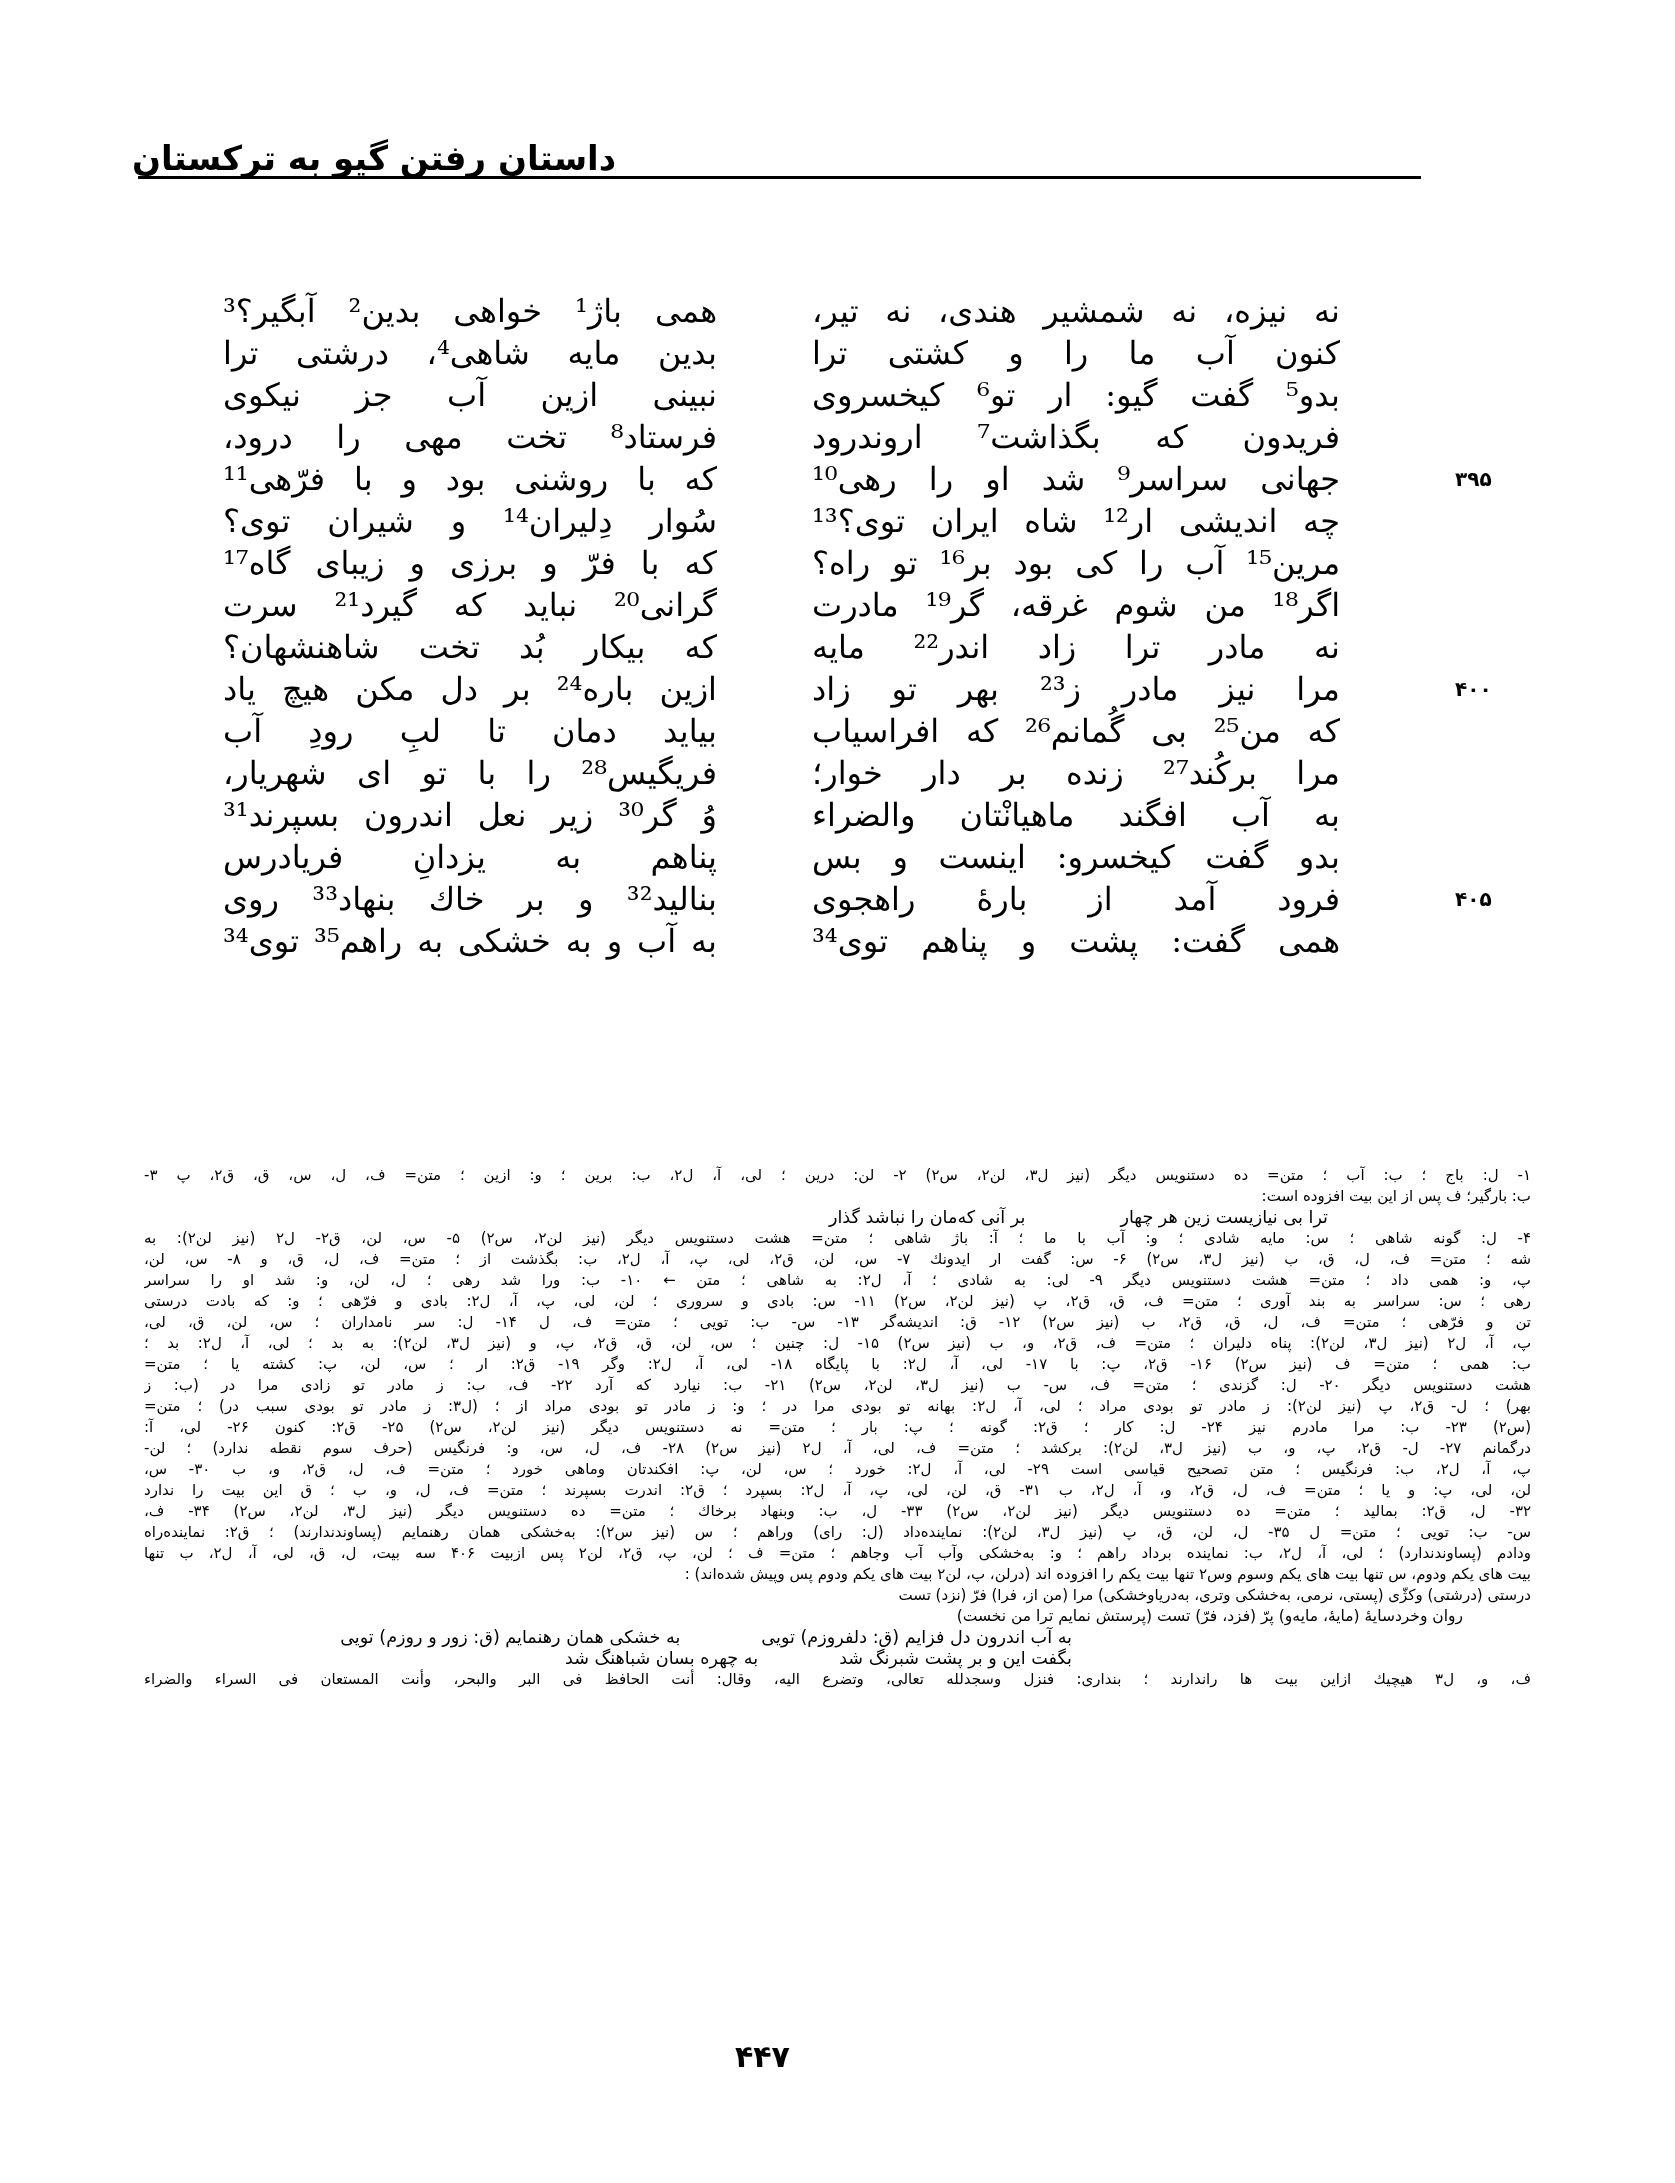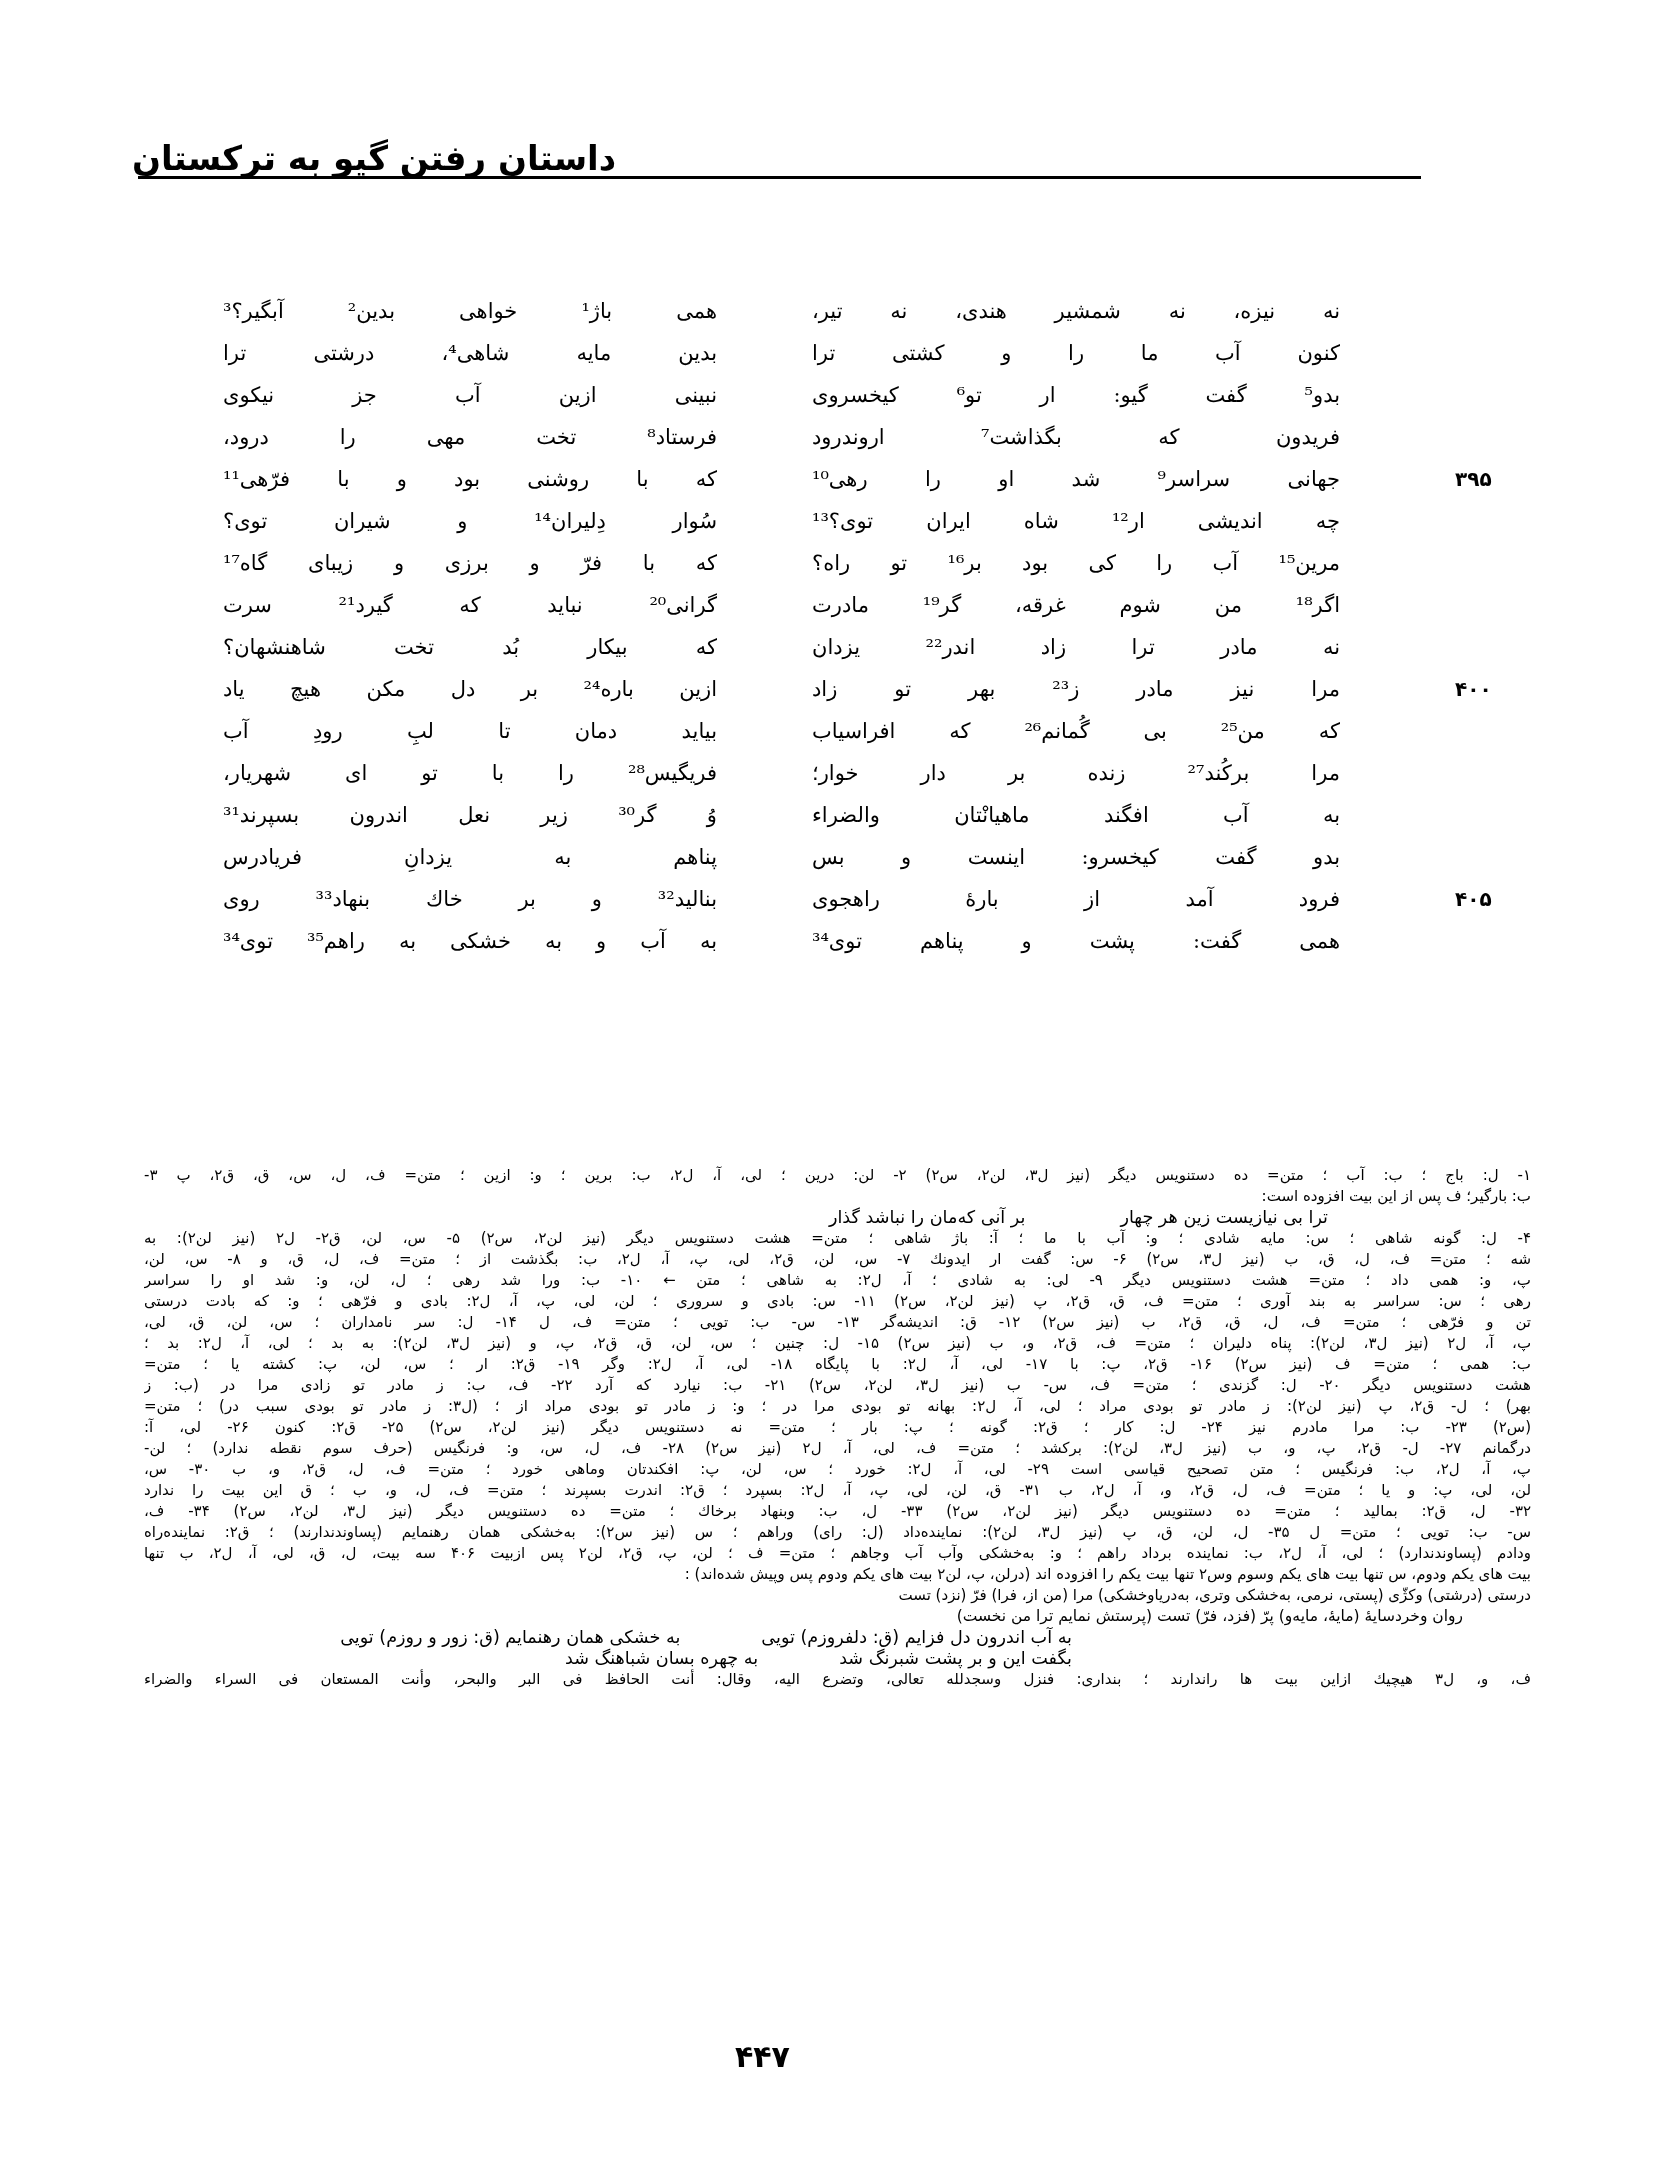--- a/index.html
+++ b/index.html
@@ -4,21 +4,21 @@
 <style>
   html, body { margin:0; padding:0; background:#ffffff; }
   body { width:1676px; height:2183px; position:relative; overflow:hidden;
          font-family:"DejaVu Serif", serif; color:#000; }
   .header-title { position:absolute; left:132px; top:138px; font-size:34px; font-weight:bold;
                   direction:rtl; font-family:"DejaVu Sans", sans-serif; white-space:nowrap; }
   .header-rule { position:absolute; left:138px; top:176px; width:1283px; height:2.7px; background:#000; }
   .poem { position:absolute; top:290px; left:223px; width:1215px; }
   .verse-row { position:relative; height:42px; }
   .hemistich { position:absolute; top:0; direction:rtl; text-align:justify; text-align-last:justify;
-               font-size:21px; line-height:42px; white-space:nowrap; }
+               font-size:32px; line-height:42px; white-space:nowrap; }
   .hemistich.right { left:589px; width:528px; }
   .hemistich.left { left:0; width:494px; }
   .verse-number { position:absolute; left:1232px; top:0; font-size:20px; font-weight:bold;
                   line-height:42px; font-family:"DejaVu Sans", sans-serif; }
   .notes { position:absolute; left:144px; top:1165px; width:1387px; direction:rtl;
            font-family:"DejaVu Sans", sans-serif; font-size:15px; line-height:21px; }
   .note-line { white-space:nowrap; overflow:hidden; text-align:justify; text-align-last:justify; }
   .note-line.short { text-align-last:right; }
   .note-verse { white-space:nowrap; font-size:17.6px; line-height:21px; direction:rtl; }
   .note-verse.indent2 { padding-right:68px; }
@@ -60,21 +60,21 @@
     </div>
     <div class="verse-row">
       <div class="hemistich right">مرین¹⁵ آب را کی بود بر¹⁶ تو راه؟</div>
       <div class="hemistich left">که با فرّ و برزی و زیبای گاه¹⁷</div>
     </div>
     <div class="verse-row">
       <div class="hemistich right">اگر¹⁸ من شوم غرقه، گر¹⁹ مادرت</div>
       <div class="hemistich left">گرانی²⁰ نباید که گیرد²¹ سرت</div>
     </div>
     <div class="verse-row">
-      <div class="hemistich right">نه مادر ترا زاد اندر²² یزدان</div>
+      <div class="hemistich right">نه مادر ترا زاد اندر²² مایه</div>
       <div class="hemistich left">که بیکار بُد تخت شاهنشهان؟</div>
     </div>
     <div class="verse-row">
       <div class="hemistich right">مرا نیز مادر ز²³ بهر تو زاد</div>
       <div class="hemistich left">ازین باره²⁴ بر دل مکن هیچ یاد</div>
       <div class="verse-number">۴۰۰</div>
     </div>
     <div class="verse-row">
       <div class="hemistich right">که من²⁵ بی گُمانم²⁶ که افراسیاب</div>
       <div class="hemistich left">بیاید دمان تا لبِ رودِ آب</div>

